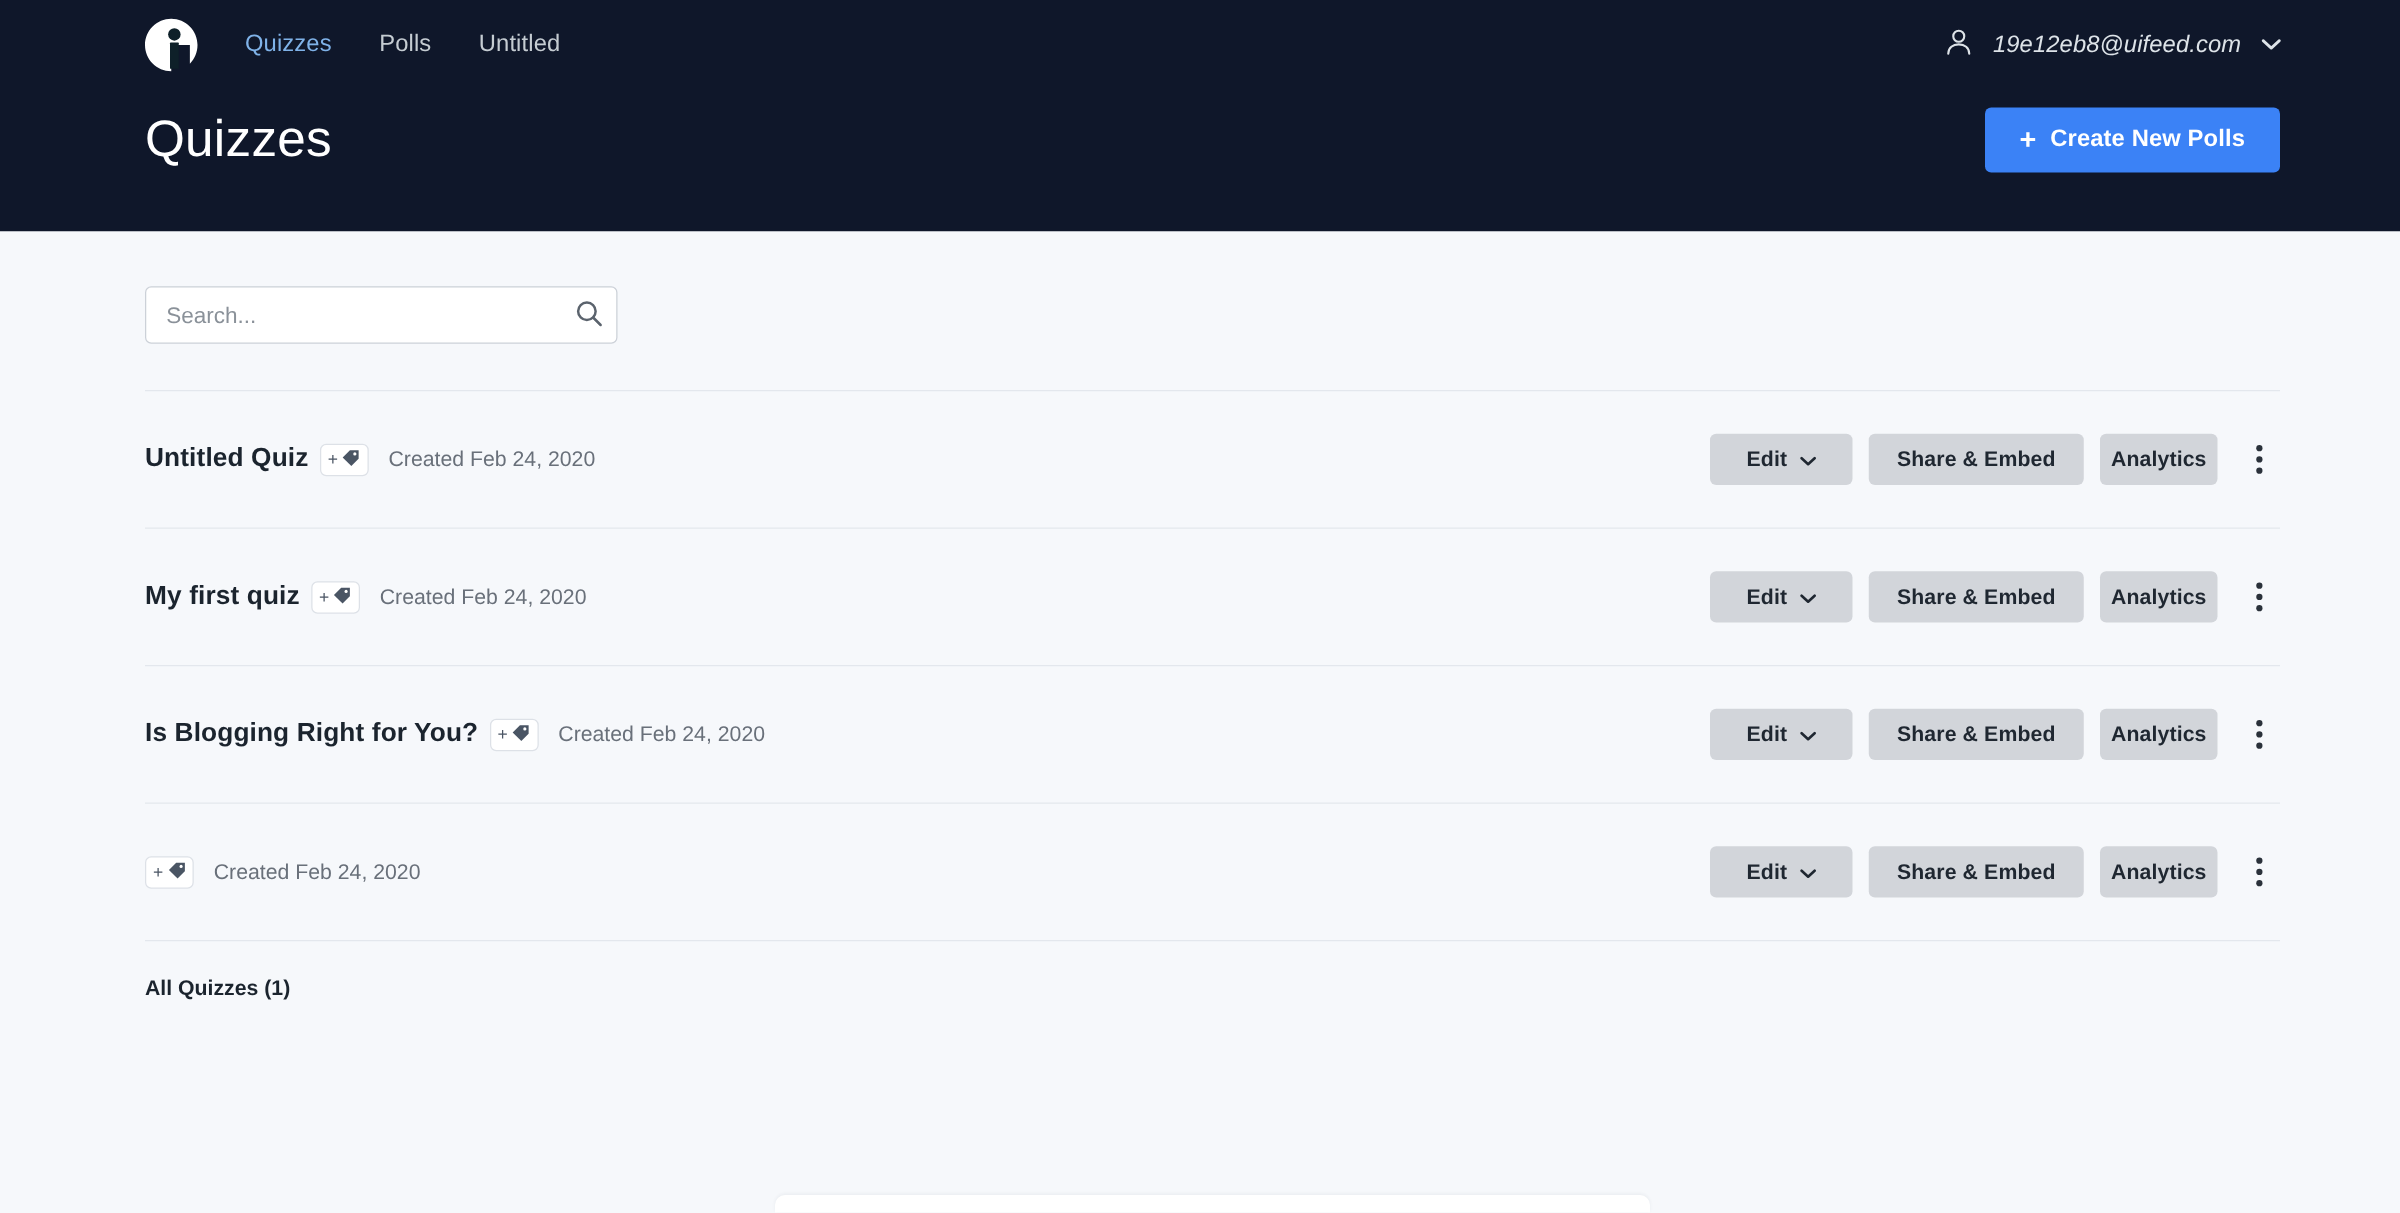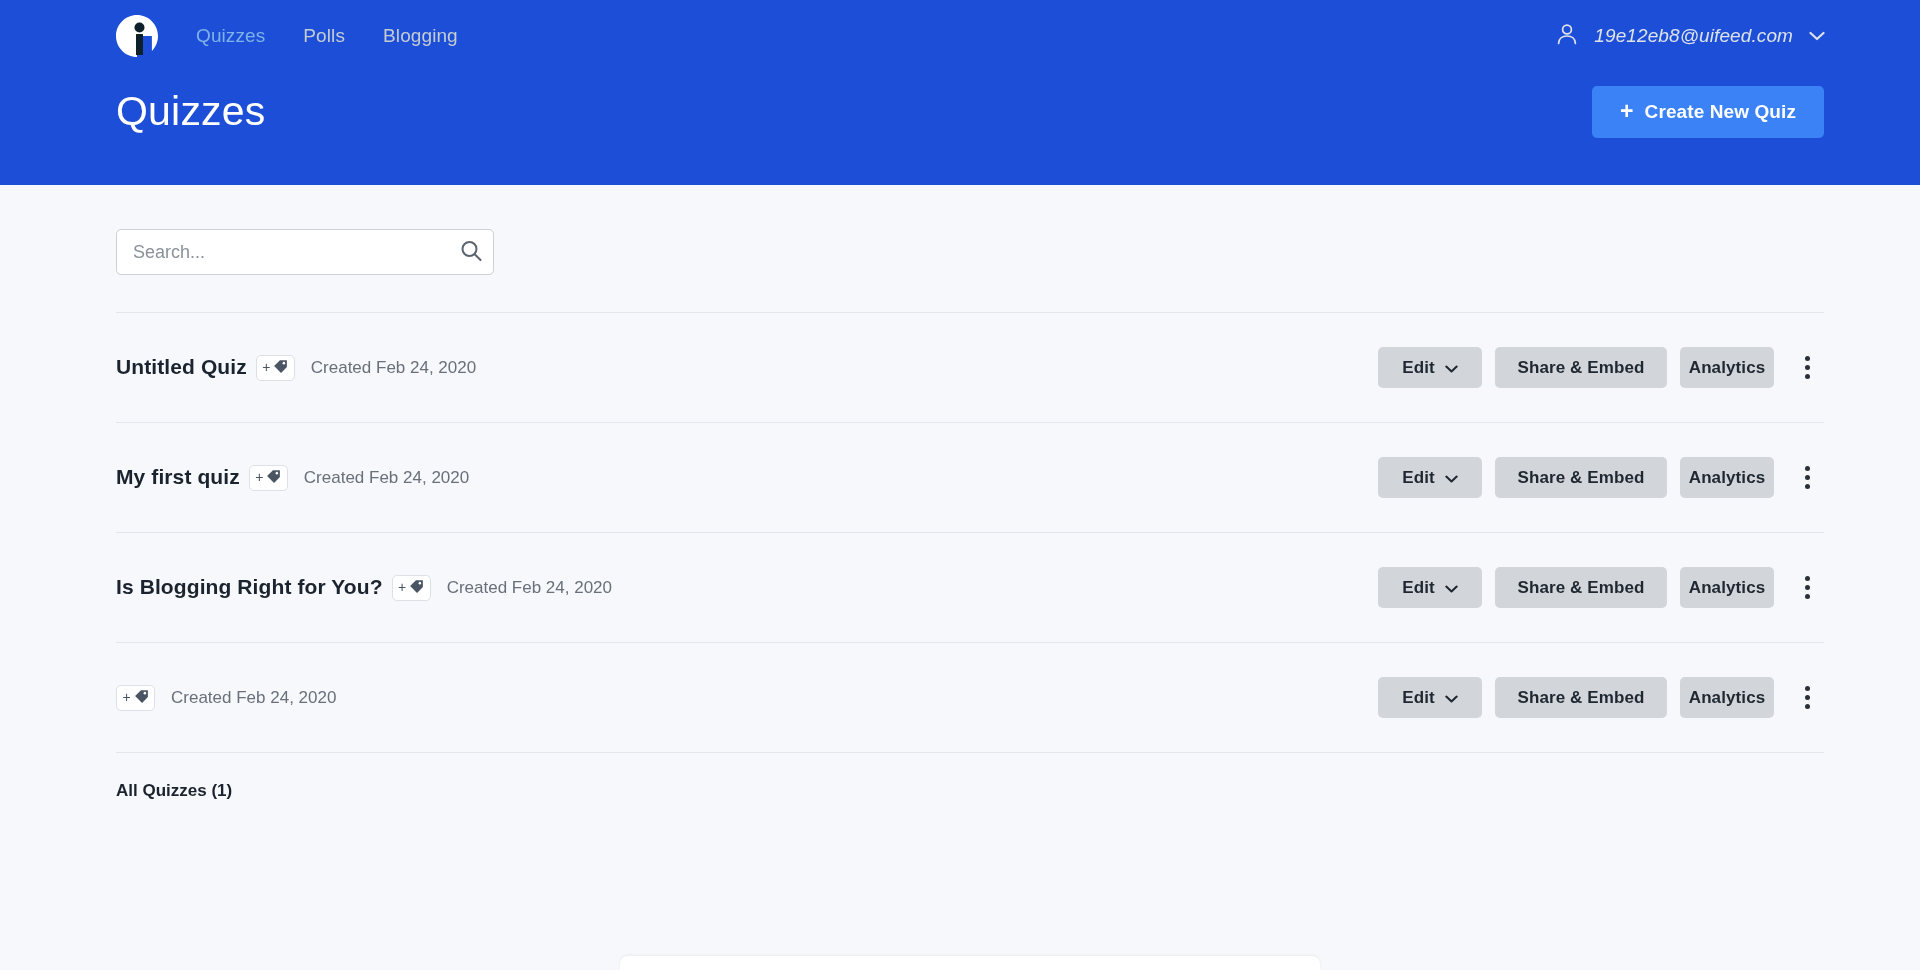--- a/index.html
+++ b/index.html
@@ -10,21 +10,21 @@
   }
   body {
     font-family: "Liberation Sans", sans-serif;
     background: #f6f8fb;
     color: #16202a;
     -webkit-font-smoothing: antialiased;
   }
 
   
   .header {
-    background: #1d4ed8;
+    background: #0f172a;
     height: 185px;
     position: relative;
     width: 100%;
   }
   .nav {
     display: flex;
     align-items: center;
     height: 72px;
     padding: 0 0 0 114px;
     position: relative;
@@ -256,21 +256,21 @@
     font-size: 17px;
     font-weight: 700;
     color: #1f2731;
     cursor: pointer;
     display: inline-flex;
     align-items: center;
     justify-content: center;
     gap: 10px;
     letter-spacing: 0.1px;
   }
-  .act-edit { width: 104px; }
+  .act-edit { width: 114px; }
   .act-share { width: 172px; }
   .act-analytics { width: 94px; }
   .kebab {
     width: 30px;
     height: 41px;
     background: none;
     border: none;
     cursor: pointer;
     display: inline-flex;
     flex-direction: column;
@@ -317,21 +317,21 @@
       <svg width="46" height="46" viewBox="0 0 46 46" aria-hidden="true">
         <path d="M23 2 C34.6 2 44 11.4 44 23 C44 34.6 34.6 44 23 44 C11.4 44 2 34.6 2 23 C2 17.2 4.3 12 8.1 8.1 L8.1 23 L23 23 L23 2 Z" fill="#ffffff" transform="rotate(180 23 23)"></path>
         <circle cx="25.5" cy="14.5" r="5" fill="#0e2029"></circle>
         <rect x="22" y="21" width="7" height="21" rx="0.5" fill="#0e2029"></rect>
       </svg>
     </div>
 
     <div class="nav-links">
       <a class="nav-link active" href="#">Quizzes</a>
       <a class="nav-link" href="#">Polls</a>
-      <a class="nav-link" href="#">Blogging</a>
+      <a class="nav-link" href="#">Untitled</a>
     </div>
 
     <div class="account">
       <span>
         <svg width="22" height="24" viewBox="0 0 22 24" fill="none" stroke="#dde3e8" stroke-width="1.7" aria-hidden="true">
           <circle cx="11" cy="7.5" r="4.4"></circle>
           <path d="M2.6 21.5 C2.6 16.6 6.4 14 11 14 C15.6 14 19.4 16.6 19.4 21.5" stroke-linecap="round"></path>
         </svg>
       </span>
       <span class="account-email">19e12eb8@uifeed.com</span>
@@ -340,21 +340,21 @@
           <path d="M1.5 2 L8 8 L14.5 2"></path>
         </svg>
       </span>
     </div>
   </div>
 
   <div class="page-title-row">
     <h1 class="page-title">Quizzes</h1>
     <button class="create-btn">
       <span class="plus">+</span>
-      <span>Create New Quiz</span>
+      <span>Create New Polls</span>
     </button>
   </div>
 </div>
 
 <div class="controls">
 
 
   <div class="search-wrap">
     <input class="search-input" type="text" placeholder="Search..." style="">
     <button class="search-icon-btn">

